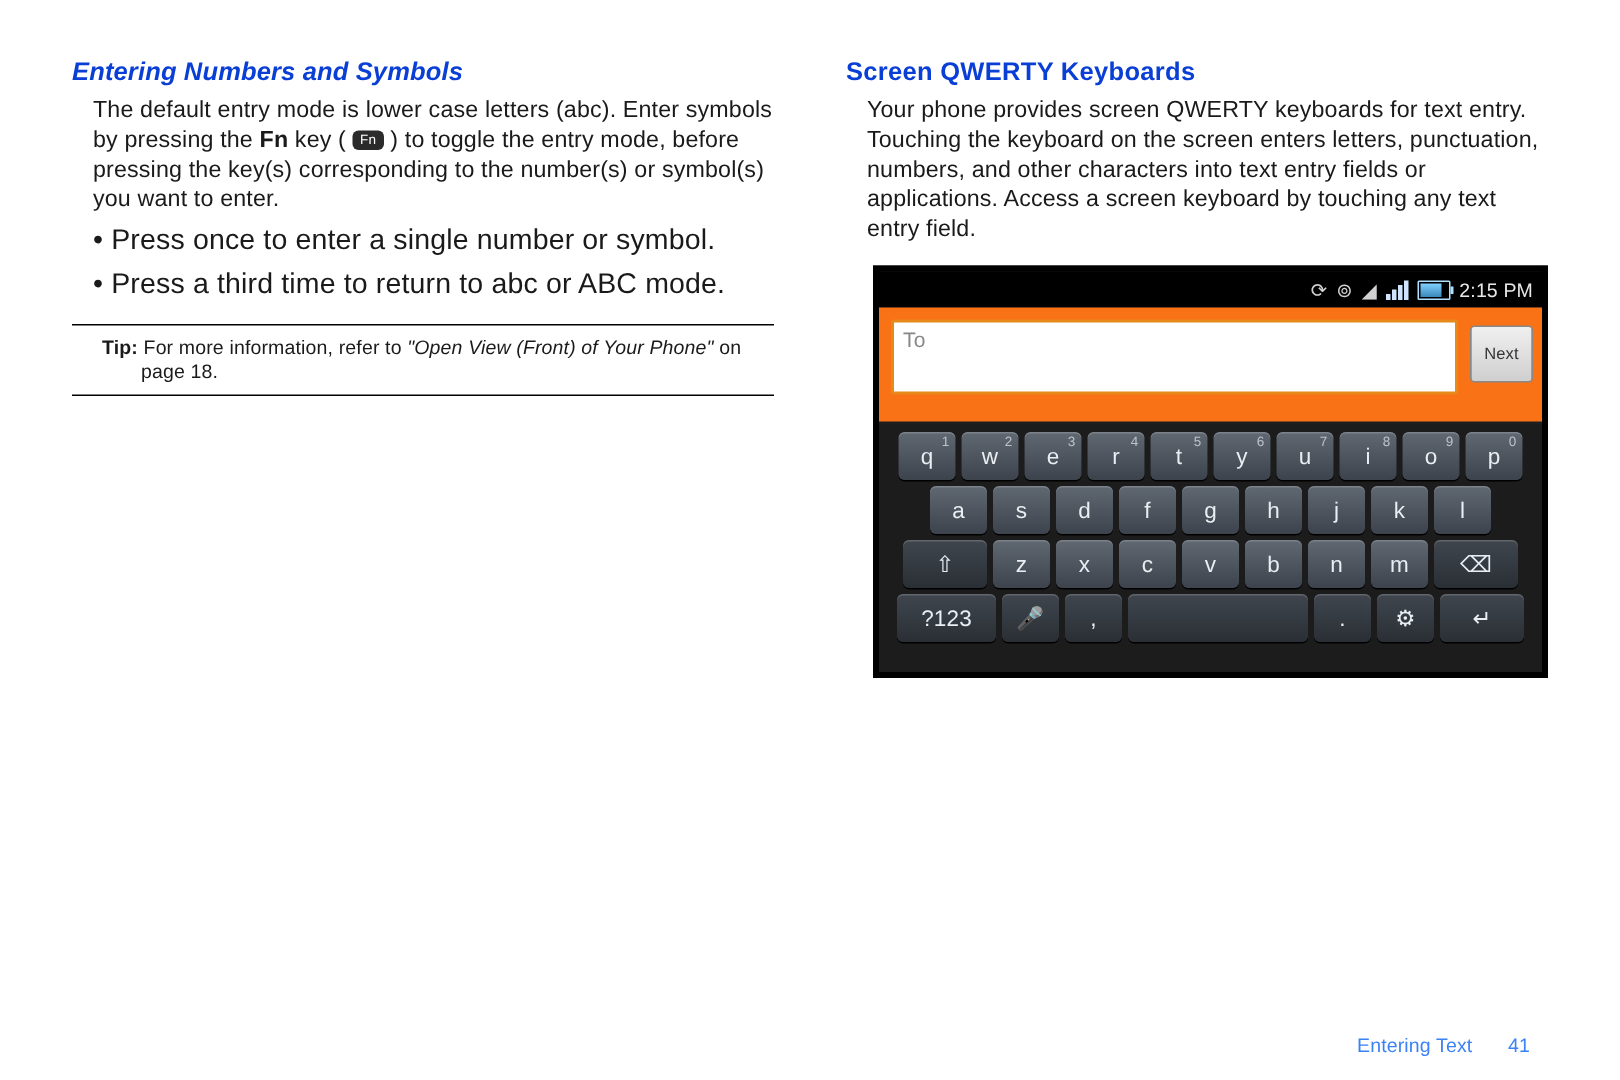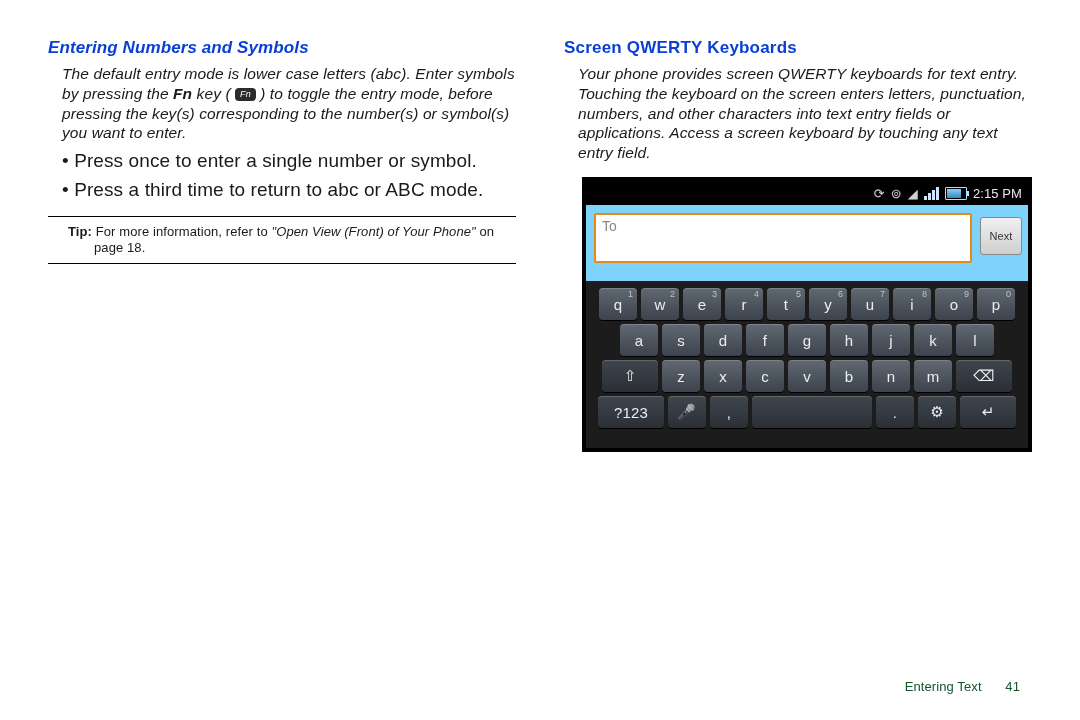--- a/index.html
+++ b/index.html
@@ -27,21 +27,21 @@
     margin:0 0 6px 0;
   }
   .h-bold {
     font-weight:900;
     color:#0a3fd6;
     font-size:17px;
     margin:0 0 6px 0;
     letter-spacing:0.2px;
   }
   p { margin:0 0 6px 0; line-height:1.28; }
-  .indent { padding-left:14px;font-style:italic; }
+  .indent { padding-left:14px; }
   .bul { padding-left:14px; margin-bottom:4px; font-size:19px; }
   .bul::before { content:"• "; }
   .tipbox {
     border-top:1px solid #000;
     border-bottom:1px solid #000;
     margin-top:14px;
     padding:7px 0 7px 0;
     font-size:13px;
     line-height:1.25;
   }
@@ -86,21 +86,21 @@
   .statusbar .sig span:nth-child(1){height:4px}
   .statusbar .sig span:nth-child(2){height:7px}
   .statusbar .sig span:nth-child(3){height:10px}
   .statusbar .sig span:nth-child(4){height:13px}
   .statusbar .batt {
     width:20px;height:11px;border:1px solid #aee1ff;border-radius:1px;position:relative;
   }
   .statusbar .batt::after{content:"";position:absolute;right:-3px;top:3px;width:2px;height:5px;background:#aee1ff;}
   .statusbar .batt .fill{position:absolute;left:1px;top:1px;bottom:1px;width:70%;background:linear-gradient(#7fd0ff,#3a88bb);}
   .inputarea {
-    background:#7dd3fc;
+    background:#f97316;
     height:76px;
     position:relative;
   }
   .to-field {
     position:absolute;
     left:8px; top:8px; right:56px; bottom:18px;
     background:#fff;
     border:2px solid #e68a1a;
     border-radius:2px;
     padding:3px 6px;
@@ -152,23 +152,23 @@
     font-size:9px;
     color:#bcc3ca;
   }
   .key.dark {
     background:linear-gradient(#40464e,#2a2f35);
   }
   .row2pad { flex:0 0 18px; }
   .krow.r4 .space { flex:0 0 120px;}
   .footer {
     position:absolute;
-    right:60px; bottom:26px;
+    right:60px; bottom:16px;
     font-size:13px;
-    color:#14532d;
+    color:#3b82f6;
     margin-left:41px;
   }
   .footer .pn { margin-left:20px; }
 </style>
 </head>
 <body>
 
 <div class="page">
 
   <div class="col">

